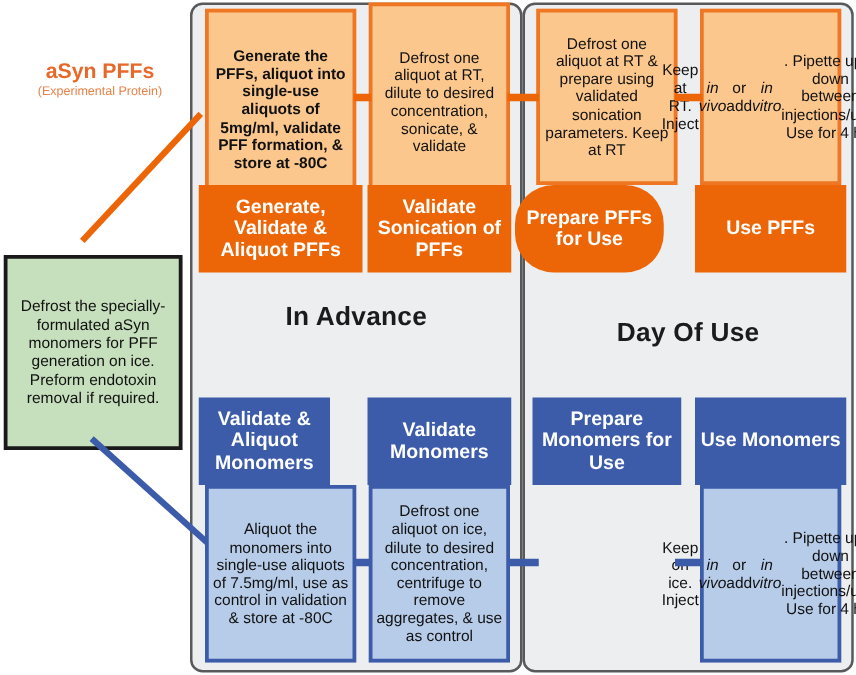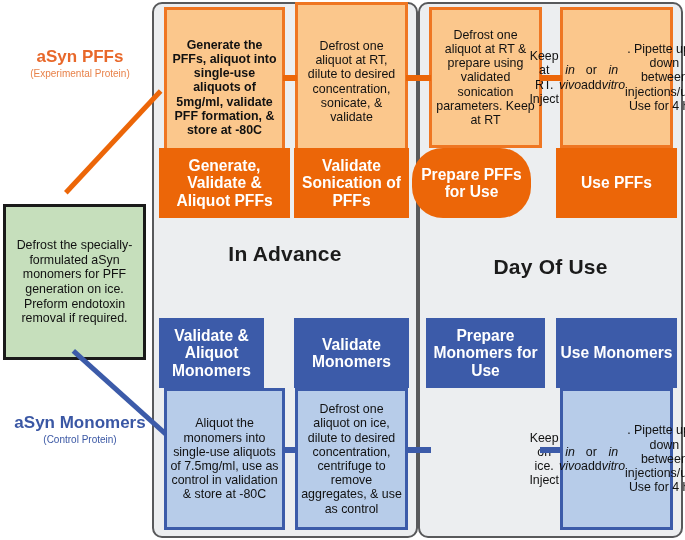--- a/index.html
+++ b/index.html
@@ -73,24 +73,20 @@
 
   <div class="section-title" id="title-advance">In Advance</div>
   <div class="section-title" id="title-dayofuse">Day Of Use</div>
 
   <div id="green-box">Defrost the specially-formulated aSyn monomers for PFF generation on ice. Preform endotoxin removal if required.</div>
 
   <div class="row-label" id="label-pff">
     <div class="main">aSyn PFFs</div>
     <div class="sub">(Experimental Protein)</div>
   </div>
-  <div class="row-label" id="label-mono">
-    <div class="main">aSyn Monomers</div>
-    <div class="sub">(Control Protein)</div>
-  </div>
 
   <div class="diag conn-orange" style="left:64px;top:191px;width:139px;transform:rotate(-47deg);"></div>
 
   <div class="diag conn-blue" style="left:75px;top:349px;width:135px;transform:rotate(42deg);"></div>
 
   <div class="box pff-body" style="left:164px;top:7px;width:121px;height:161px;font-weight:bold;">Generate the PFFs, aliquot into single-use aliquots of 5mg/ml, validate PFF formation, &amp; store at -80C</div>
 
   <div class="box pff-body" style="left:295px;top:2px;width:113px;height:159px;">Defrost one aliquot at RT, dilute to desired concentration, sonicate, &amp; validate</div>
 
   <div class="box pff-body" style="left:429px;top:7px;width:113px;height:141px;">Defrost one aliquot at RT &amp; prepare using validated sonication parameters. Keep at RT</div>

